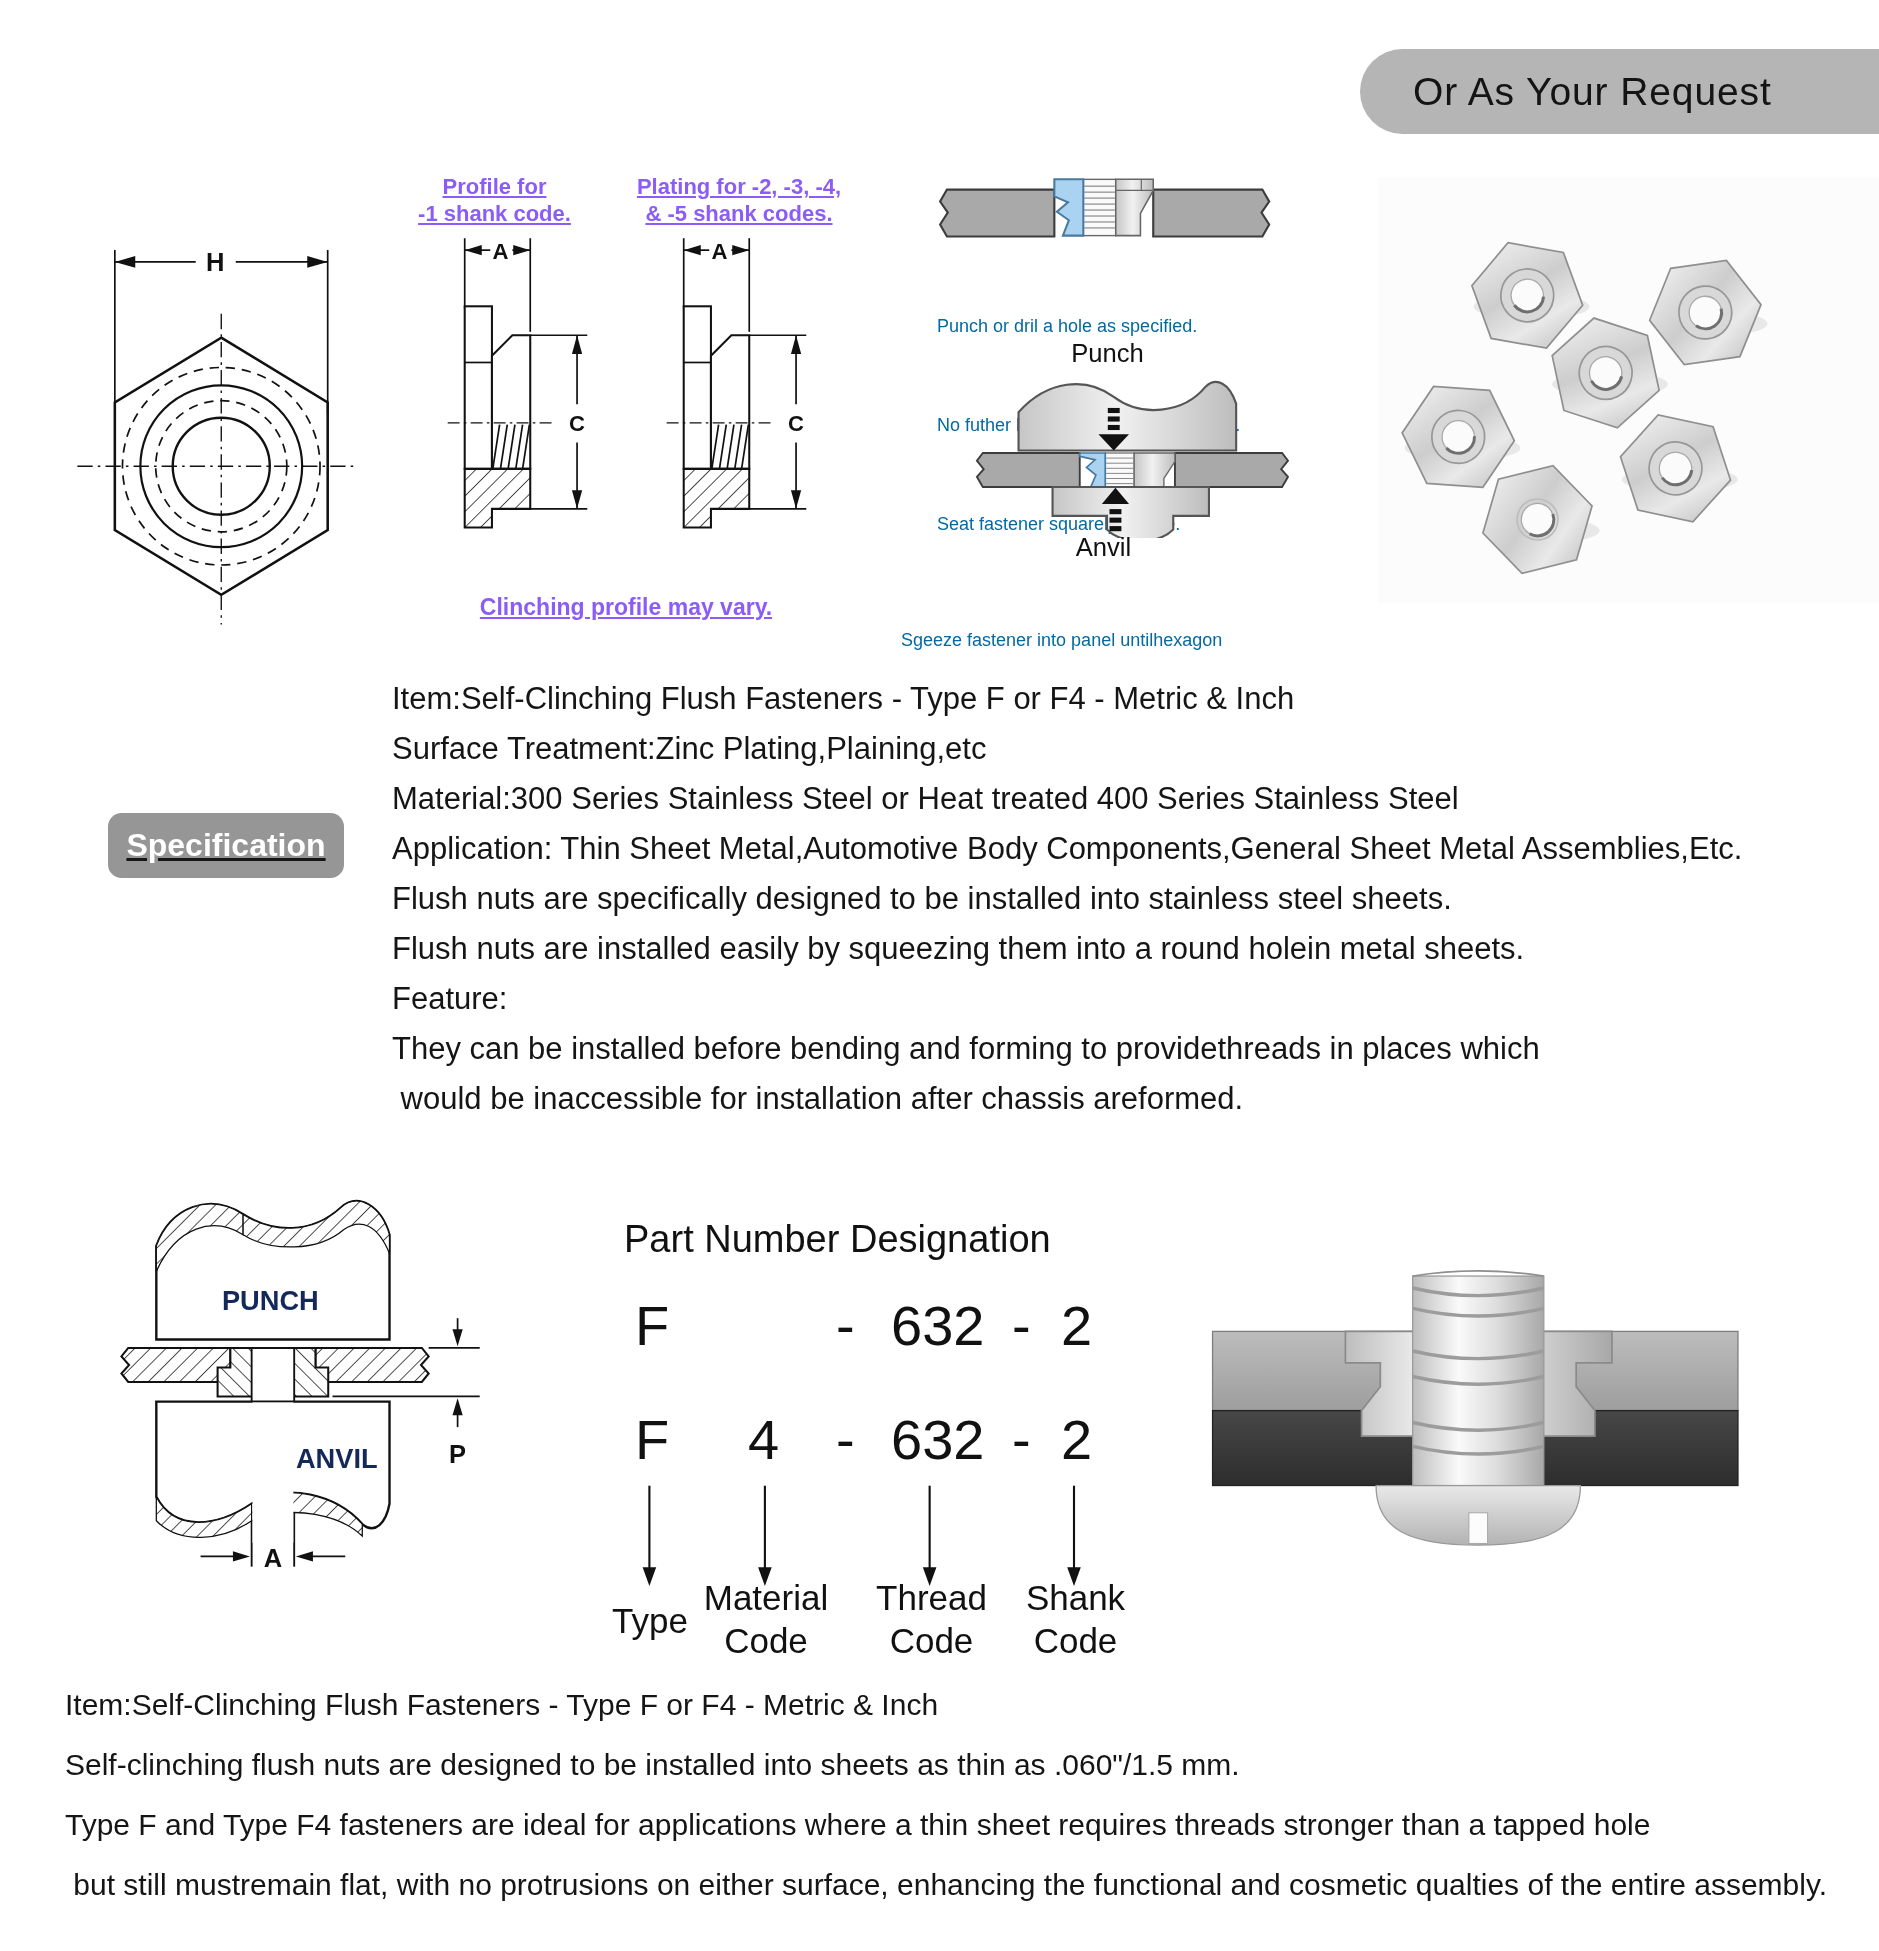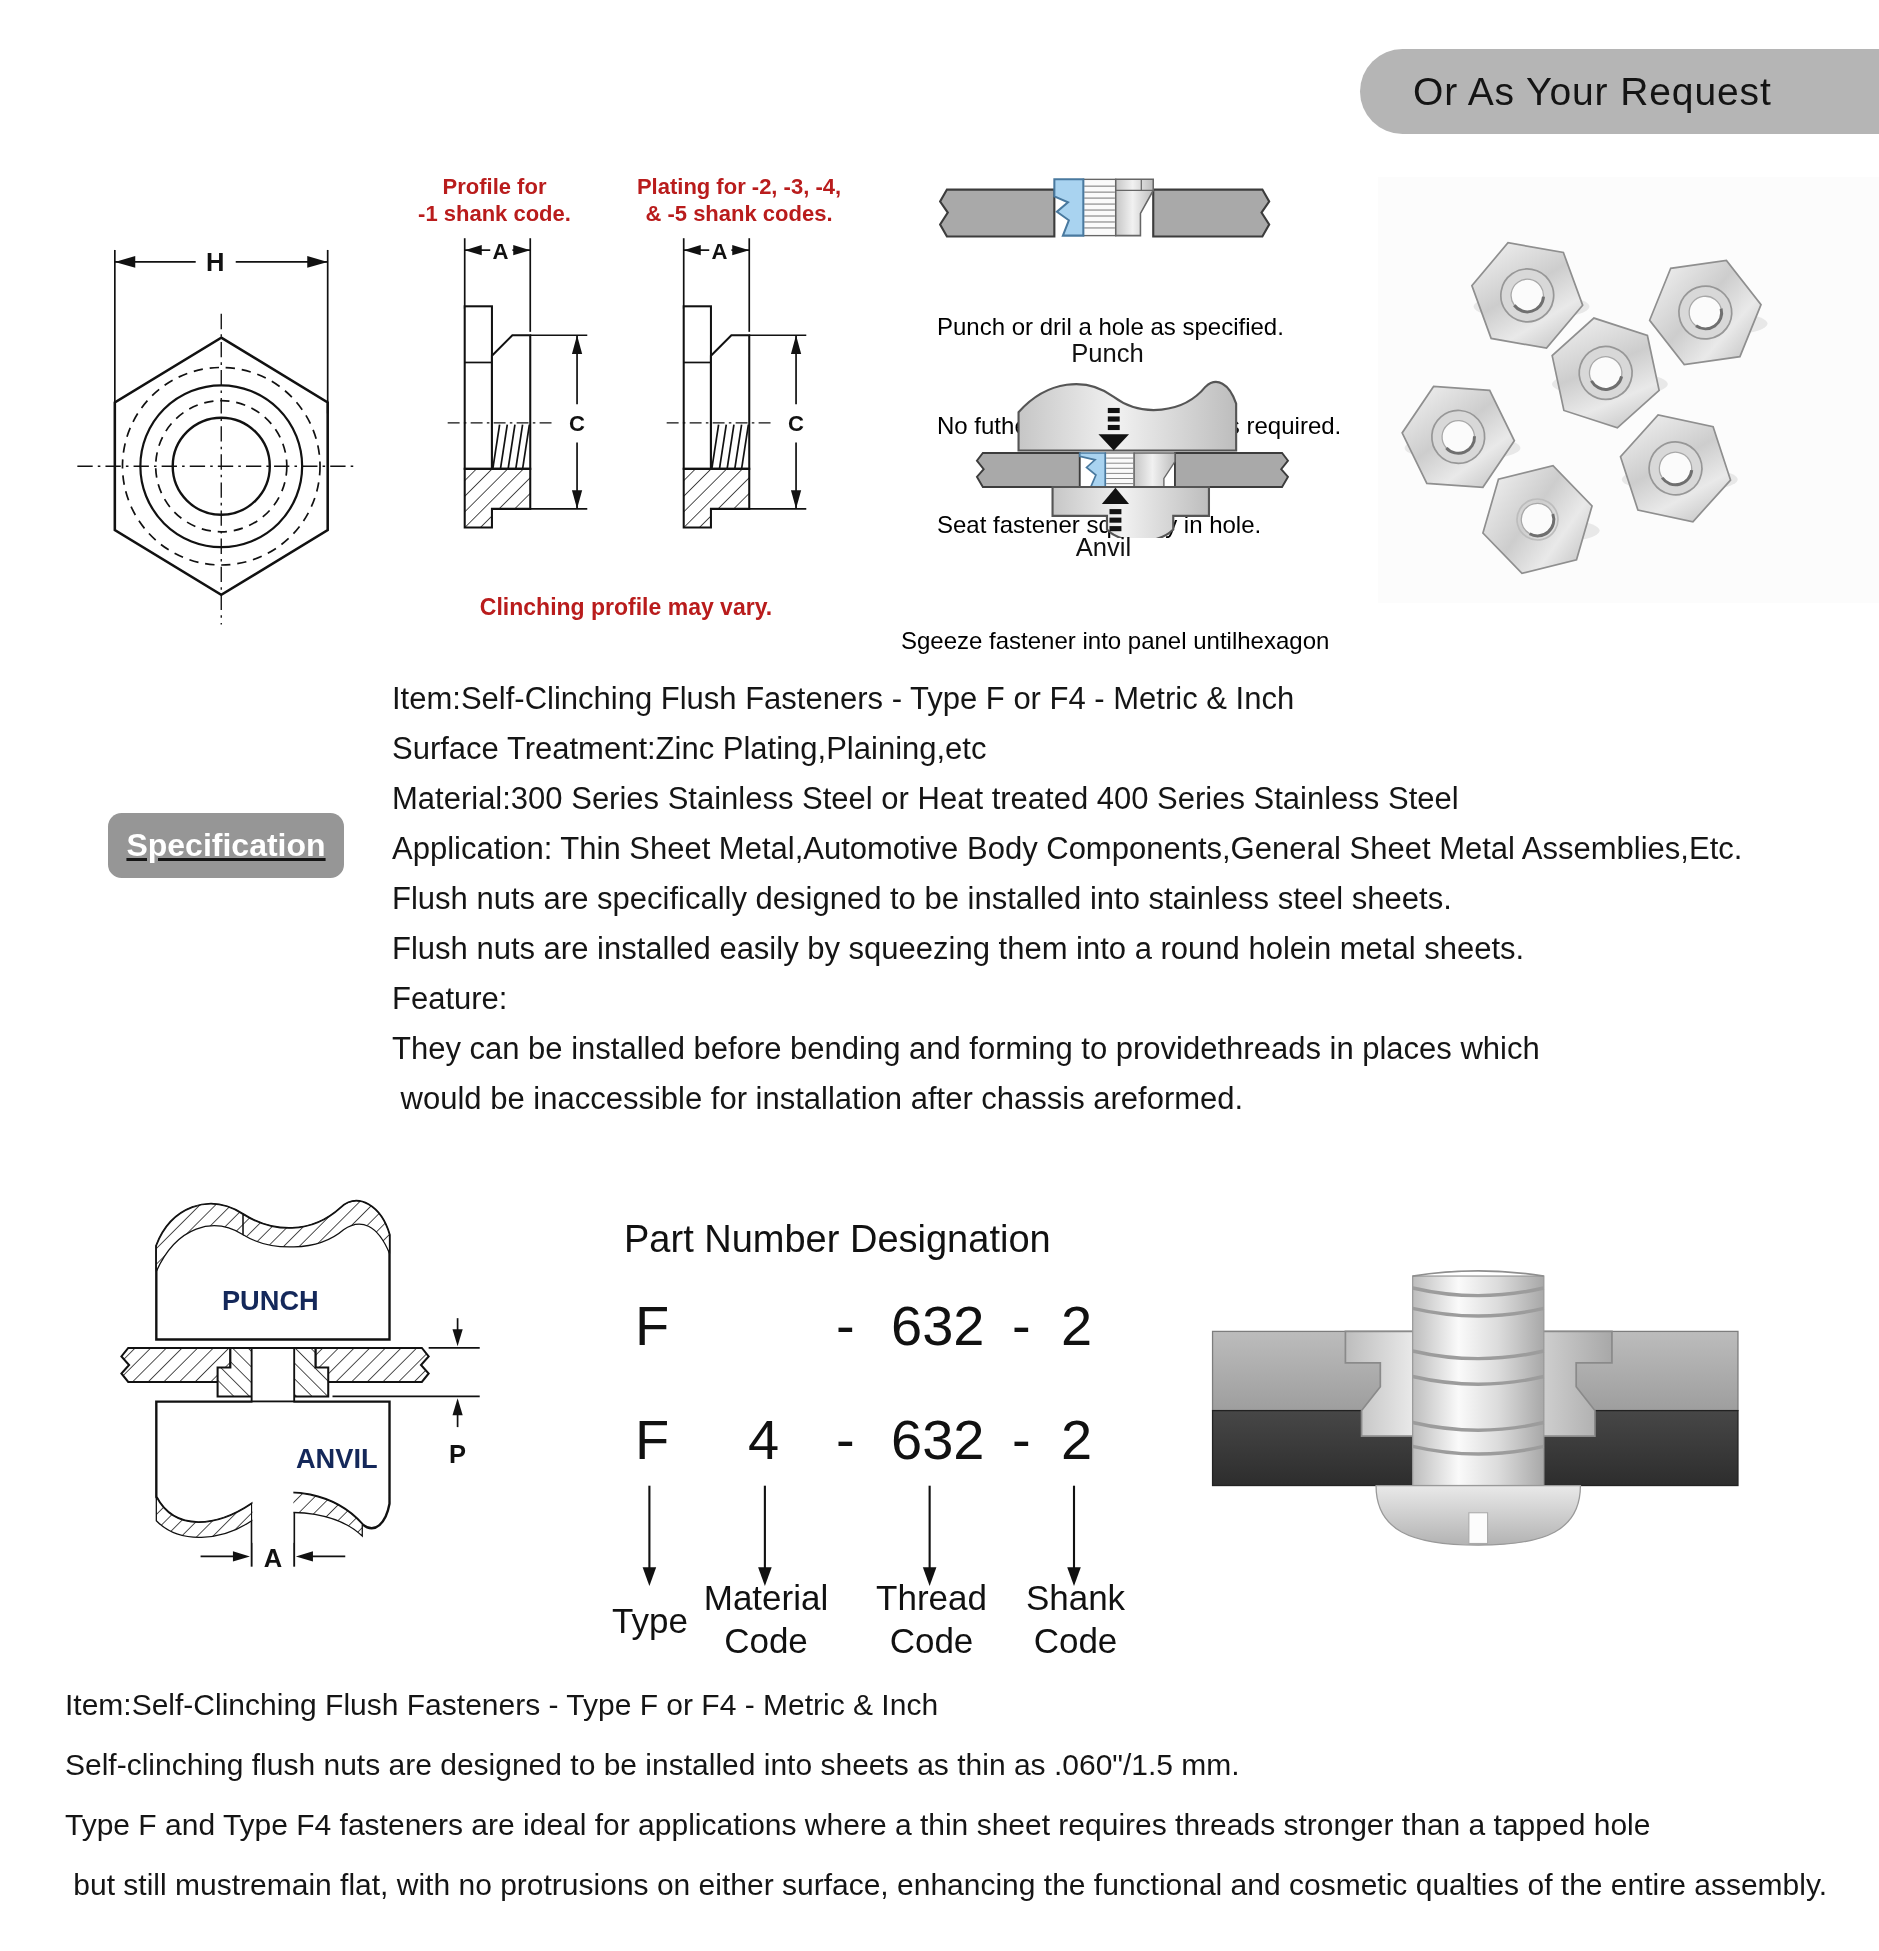--- a/index.html
+++ b/index.html
@@ -2,22 +2,22 @@
 <html style="font-size:13.6px"><head>
 <meta charset="utf-8">
 <style>
   html,body{margin:0;padding:0;background:#fff;}
   .page{position:relative;width:1880px;height:1951px;background:#ffffff;
         font-family:"Liberation Sans", sans-serif;color:#151515;overflow:hidden;}
   .abs{position:absolute;}
   .banner{position:absolute;left:1360px;top:49px;width:520px;height:85px;
           background:#b5b5b5;border-radius:44px 0 0 44px;display:flex;align-items:center;}
   .banner span{font-size:39px;color:#141414;padding-left:53px;letter-spacing:0.9px;}
-  .dwg-label{position:absolute;font-weight:bold;font-size:22px;line-height:27px;text-align:center;color:#b91c1c;}
-  .cap{position:absolute;font-size:24px;line-height:33px;color:#000000;white-space:pre;}
+  .dwg-label{position:absolute;font-weight:bold;font-size:22px;line-height:27px;text-align:center;color:#8b5cf6;text-decoration:underline;}
+  .cap{position:absolute;font-size:18px;line-height:33px;color:#0369a1;white-space:pre;}
   .small-label{position:absolute;font-size:25.6px;color:#111;text-align:center;}
   .spec-badge{position:absolute;left:108px;top:813px;width:236px;height:65px;background:#969696;
               border-radius:13.6px;display:flex;align-items:center;justify-content:center;text-decoration:underline;}
   .spec-badge span{color:#ffffff;font-weight:bold;font-size:32px;}
   .spec-text{position:absolute;left:392px;top:674px;font-size:31px;line-height:50px;}
   .spec-text div{white-space:pre;}
   .footer-text{position:absolute;left:65px;top:1675px;font-size:30px;line-height:60px;}
   .footer-text div{white-space:pre;}
   .pn-title{position:absolute;left:624px;top:1218px;font-size:38px;color:#111;text-align:center;}
   .pn-num{position:absolute;font-size:56px;color:#111;}

